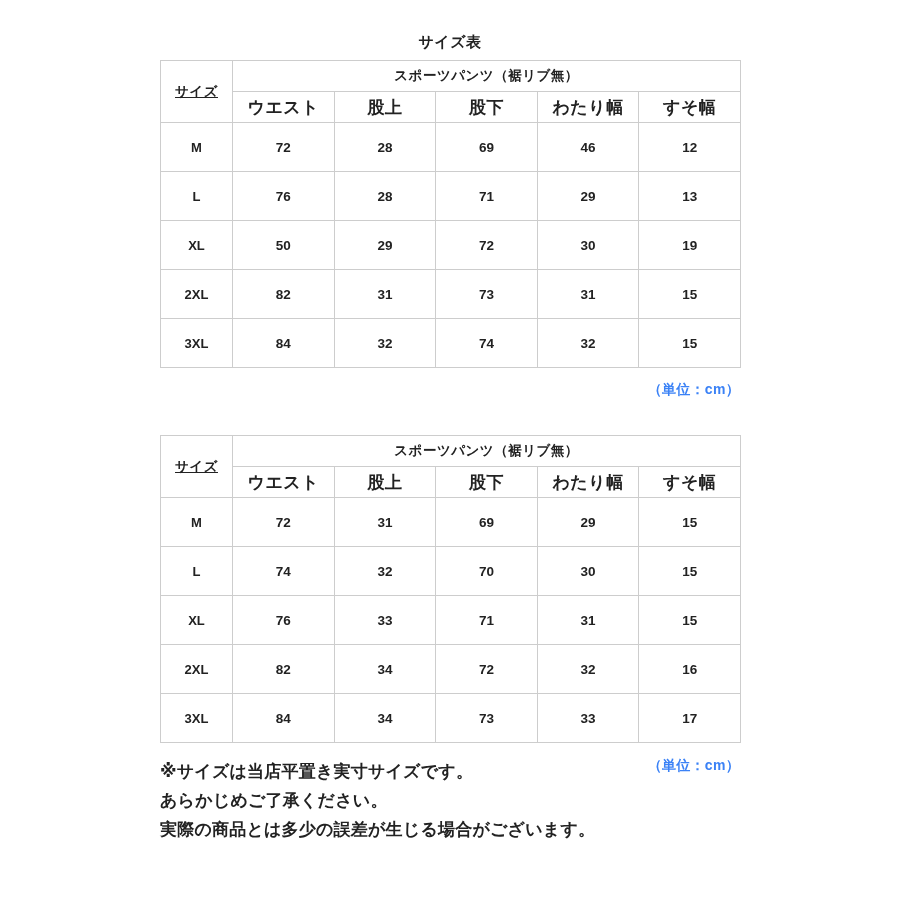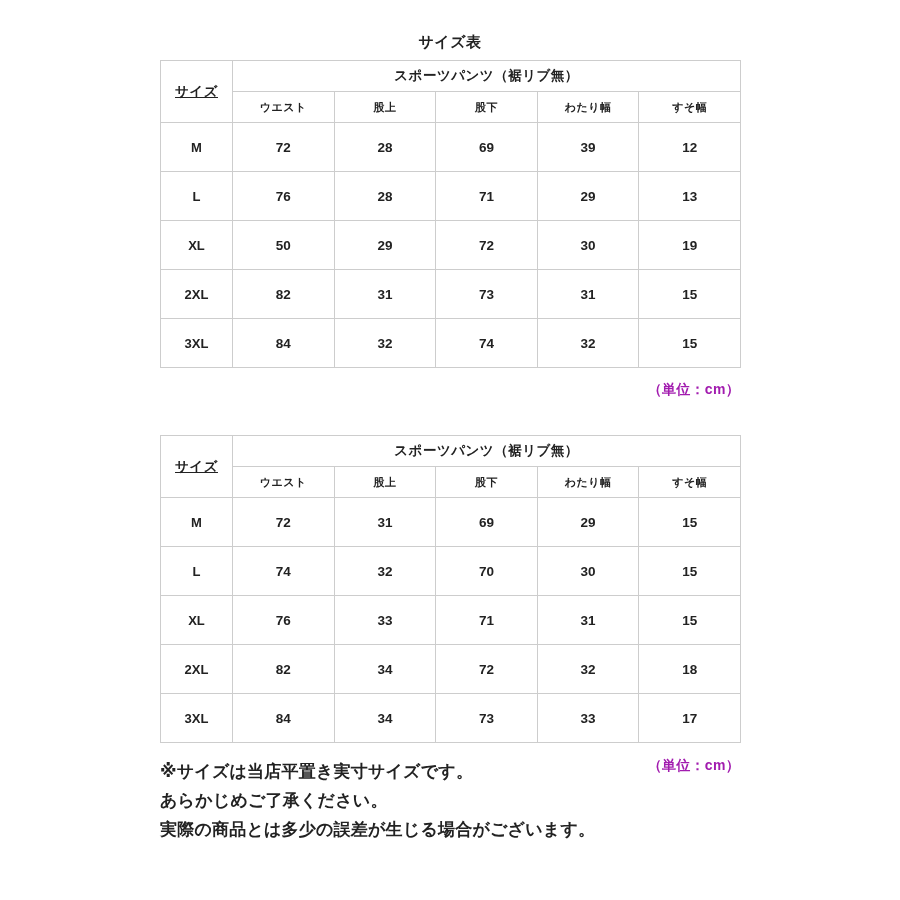--- a/index.html
+++ b/index.html
@@ -67,21 +67,21 @@
     letter-spacing: 0.5px;
     text-decoration: underline;
   }
   th.group-head {
     font-size: 13.5px;
     font-weight: 700;
     height: 30px;
     letter-spacing: 0.5px;
   }
   th.sub-head {
-    font-size: 11px;
+    font-size: 17px;
     font-weight: 700;
     height: 30px;
     letter-spacing: 0.5px;
   }
   td.size-cell {
     font-size: 13px;
     font-weight: 700;
     height: 48px;
   }
   td.val-cell {
@@ -91,21 +91,21 @@
   }
 
   
   .unit-note {
     position: absolute;
     width: 580px;
     left: 160px;
     text-align: right;
     font-size: 14px;
     font-weight: 700;
-    color: #a21caf;
+    color: #3b82f6;
     letter-spacing: 0.3px;
   }
   #unit-note-1 { top: 381px; }
   #unit-note-2 { top: 757px; }
 
   
   .footer-notes {
     position: absolute;
     left: 160px;
     top: 757px;
@@ -149,21 +149,21 @@
           <th class="sub-head">わたり幅</th>
           <th class="sub-head">すそ幅</th>
         </tr>
       </thead>
       <tbody>
         <tr>
           <td class="size-cell">M</td>
           <td class="val-cell">72</td>
           <td class="val-cell">28</td>
           <td class="val-cell">69</td>
-          <td class="val-cell">39</td>
+          <td class="val-cell">46</td>
           <td class="val-cell">12</td>
         </tr>
         <tr>
           <td class="size-cell">L</td>
           <td class="val-cell">76</td>
           <td class="val-cell">28</td>
           <td class="val-cell">71</td>
           <td class="val-cell">29</td>
           <td class="val-cell">13</td>
         </tr>
@@ -244,21 +244,21 @@
           <td class="val-cell">71</td>
           <td class="val-cell">31</td>
           <td class="val-cell">15</td>
         </tr>
         <tr>
           <td class="size-cell">2XL</td>
           <td class="val-cell">82</td>
           <td class="val-cell">34</td>
           <td class="val-cell">72</td>
           <td class="val-cell">32</td>
-          <td class="val-cell">18</td>
+          <td class="val-cell">16</td>
         </tr>
         <tr>
           <td class="size-cell">3XL</td>
           <td class="val-cell">84</td>
           <td class="val-cell">34</td>
           <td class="val-cell">73</td>
           <td class="val-cell">33</td>
           <td class="val-cell">17</td>
         </tr>
       </tbody>

